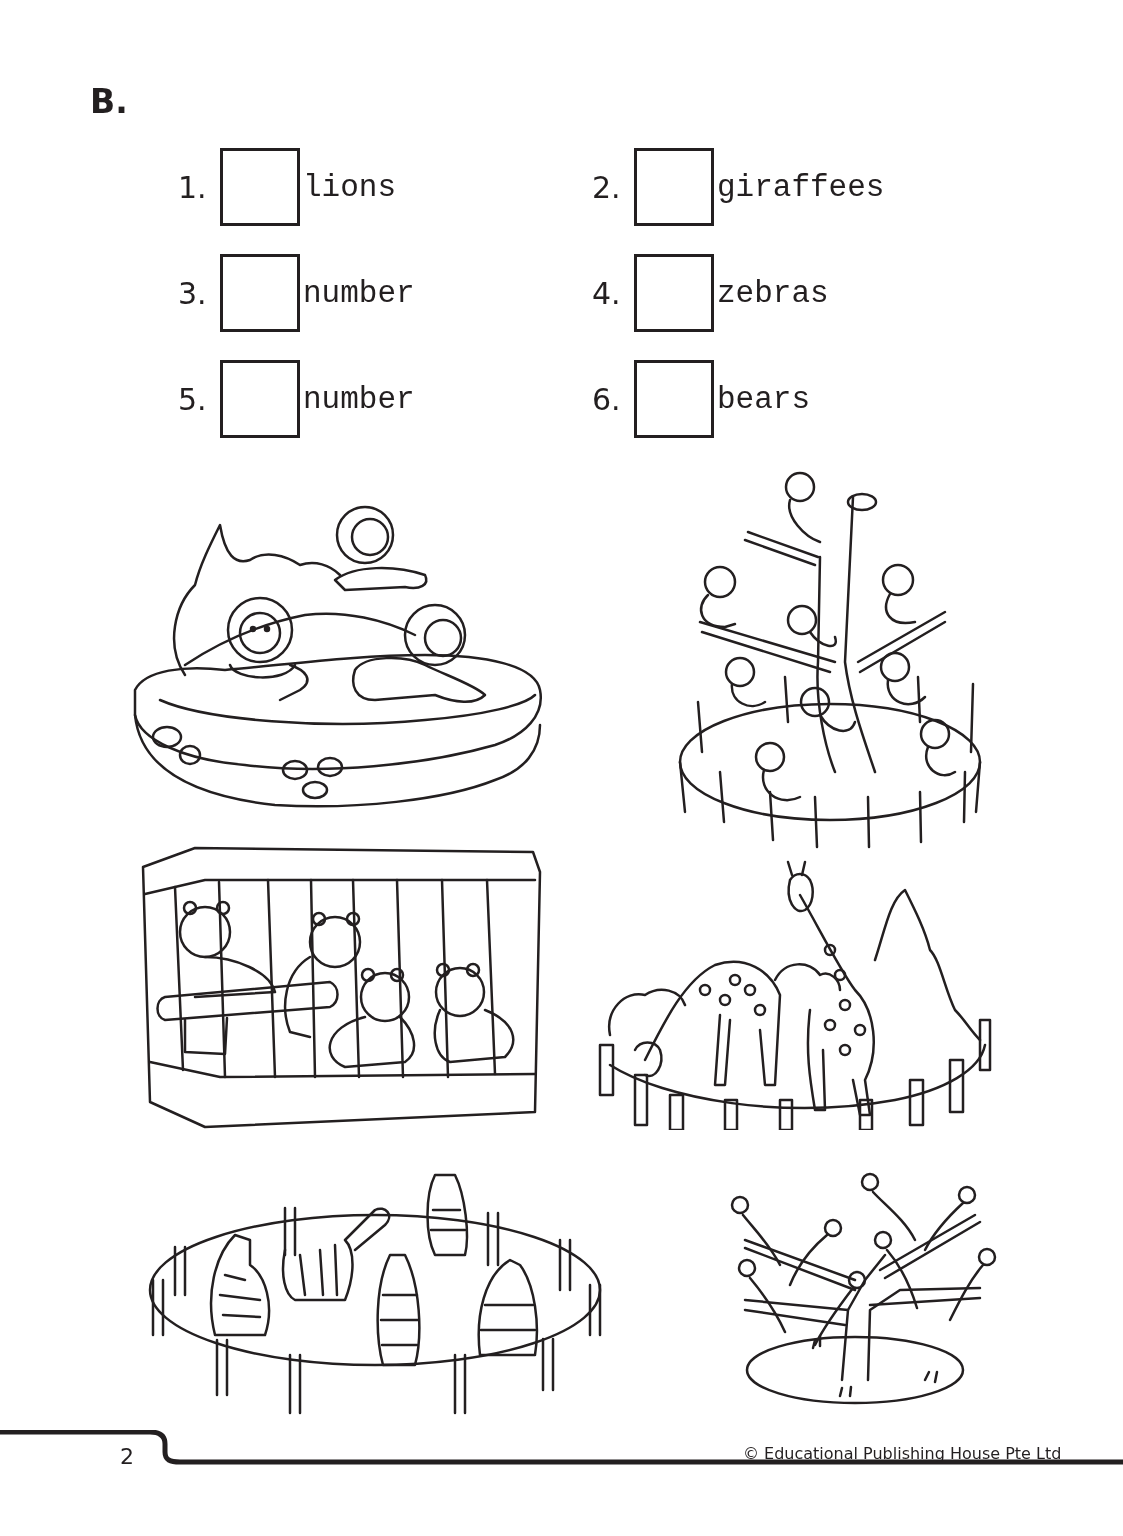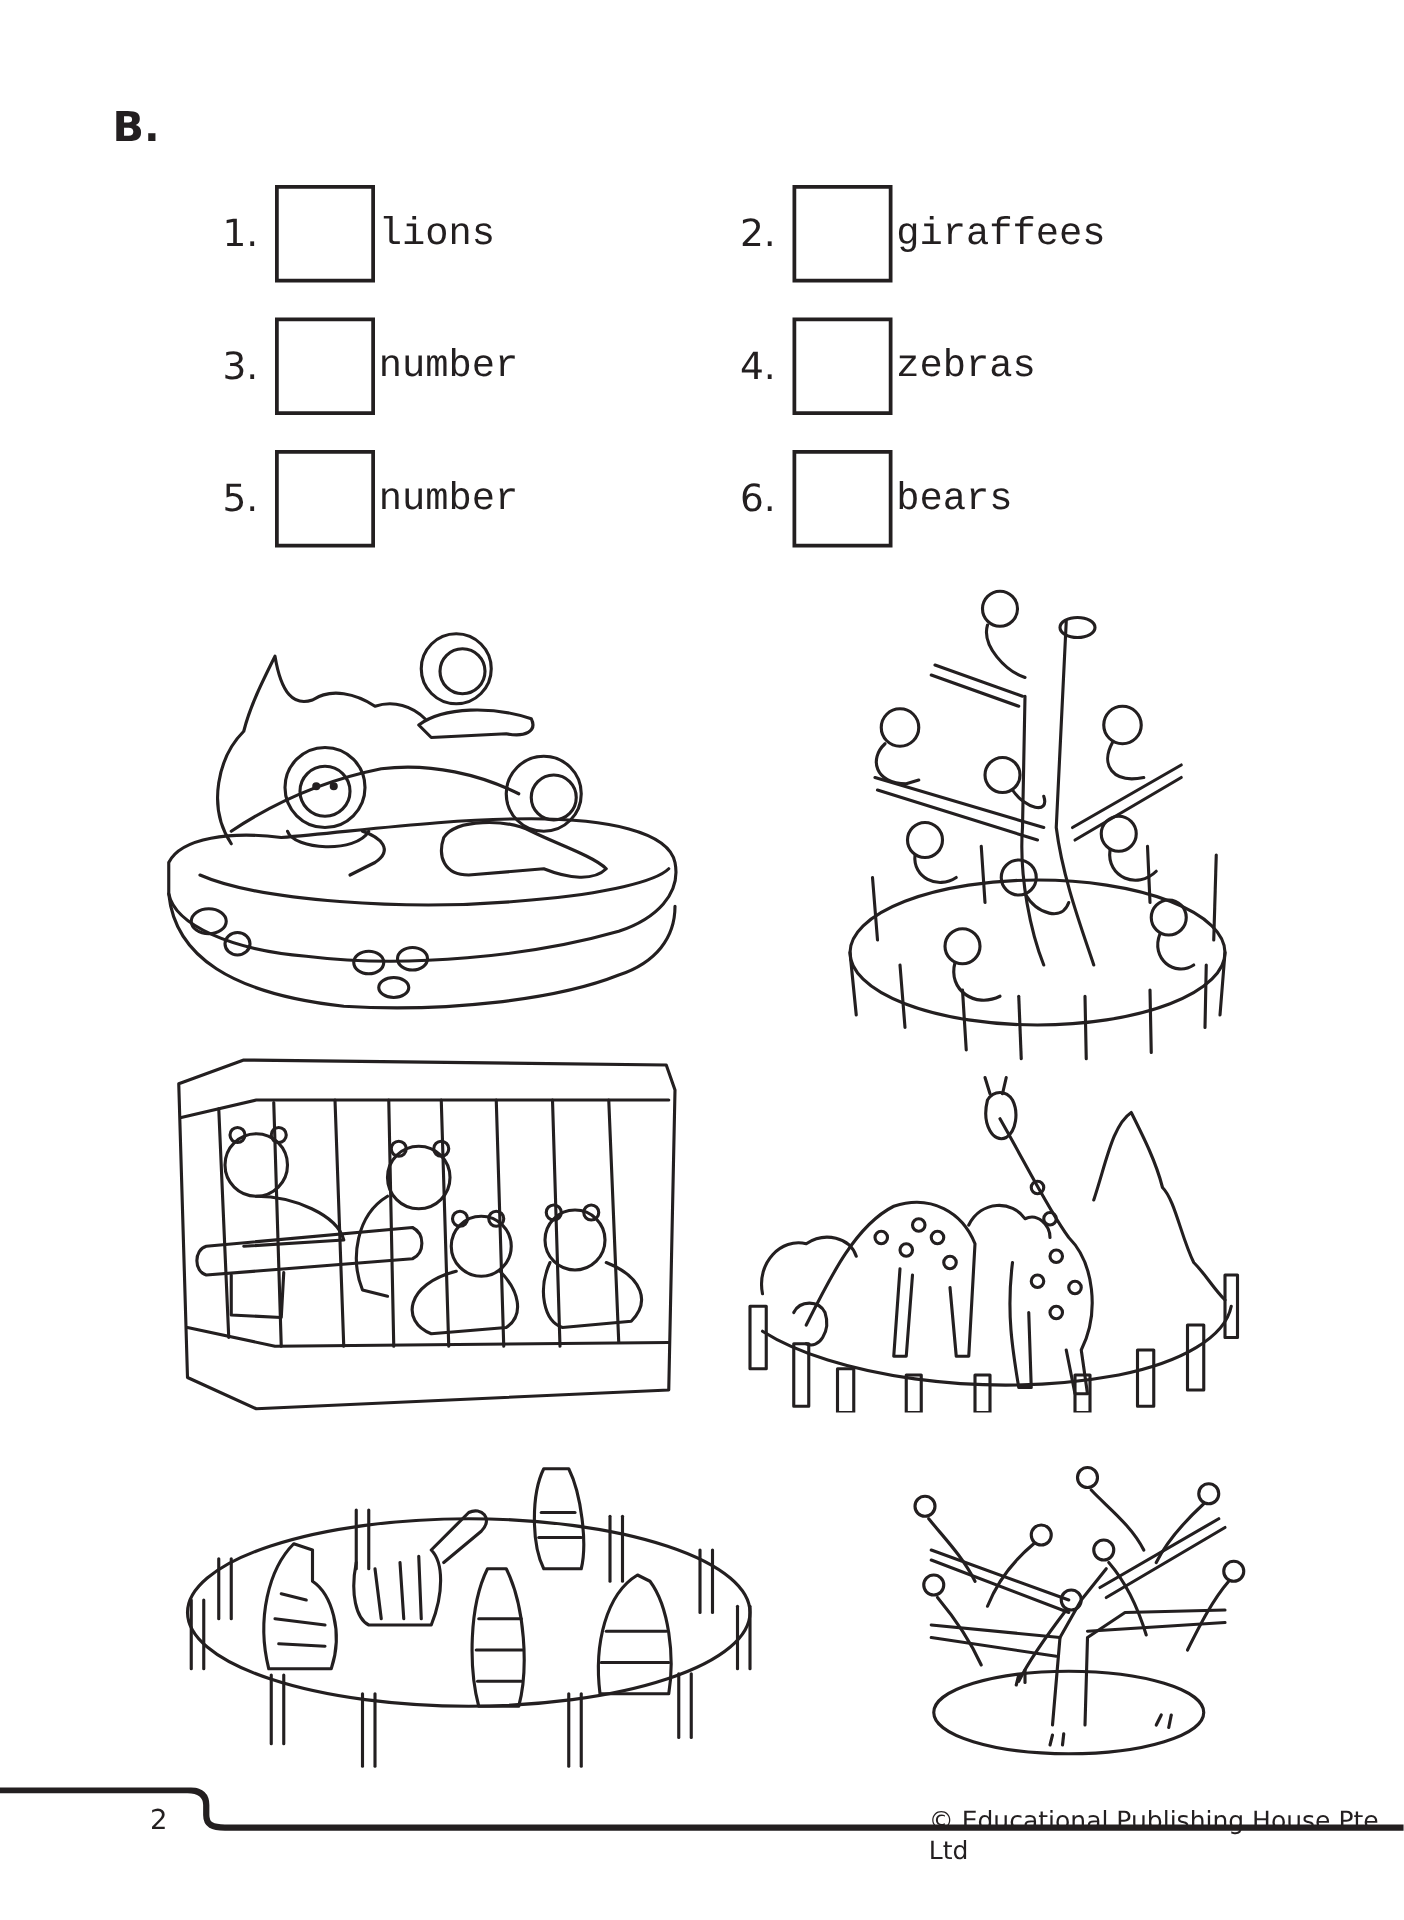--- a/index.html
+++ b/index.html
@@ -7,21 +7,21 @@
   .heading{position:absolute;left:90px;top:82px;font-size:33px;font-weight:bold;display:flex;}
   .heading .letter{width:87px;}
   .q{position:absolute;display:flex;align-items:center;height:82px;}
   .q .num{font-size:30px;width:42px;text-align:left;}
   .q .box{width:80px;height:78px;border:3px solid #231f20;box-sizing:border-box;background:#fff;font-size:32px;text-align:center;line-height:72px;outline:none;}
   .q .label{font-size:31px;margin-left:3px;font-family:Liberation Mono, monospace;}
   .pic{position:absolute;}
   .pic svg{display:block;}
   .footer-line{position:absolute;left:0;top:1430px;}
   .page-num{position:absolute;left:120px;top:1444px;font-size:22px;}
-  .copyright{position:absolute;left:743px;top:1444px;font-size:20px;}
+  .copyright{position:absolute;left:743px;top:1444px;font-size:16px;}
 </style>
 </head>
 <body>
 
 <div class="heading">
   <span class="letter">B.</span>
 </div>
 
 <div class="q" style="left:178px;top:146px;">
   <span class="num">1.</span>

